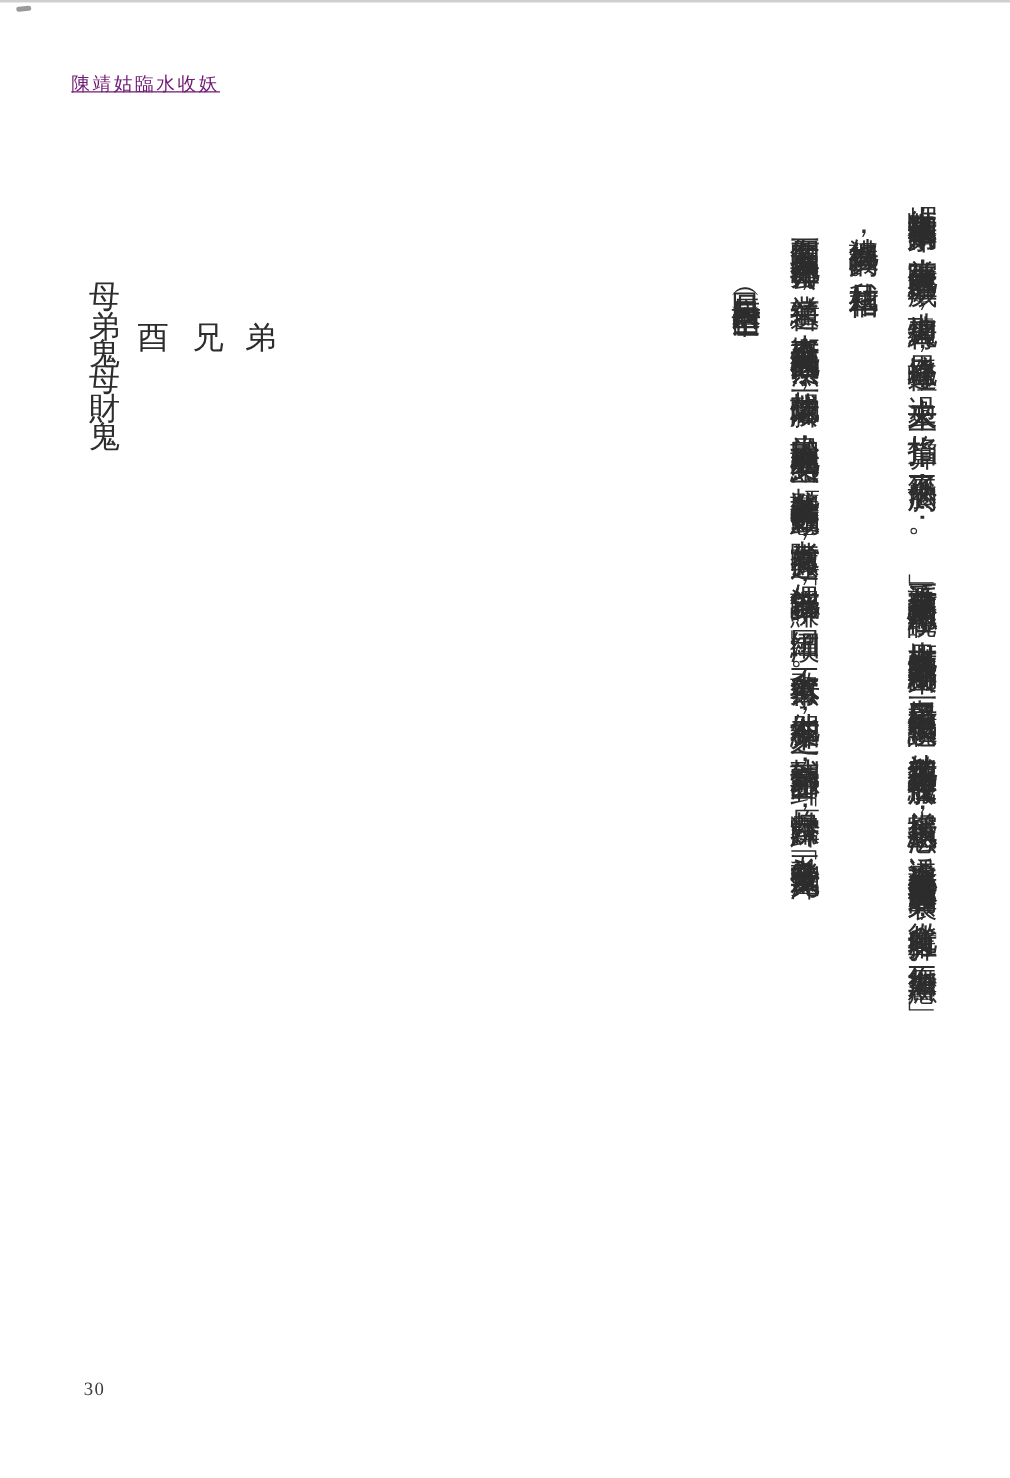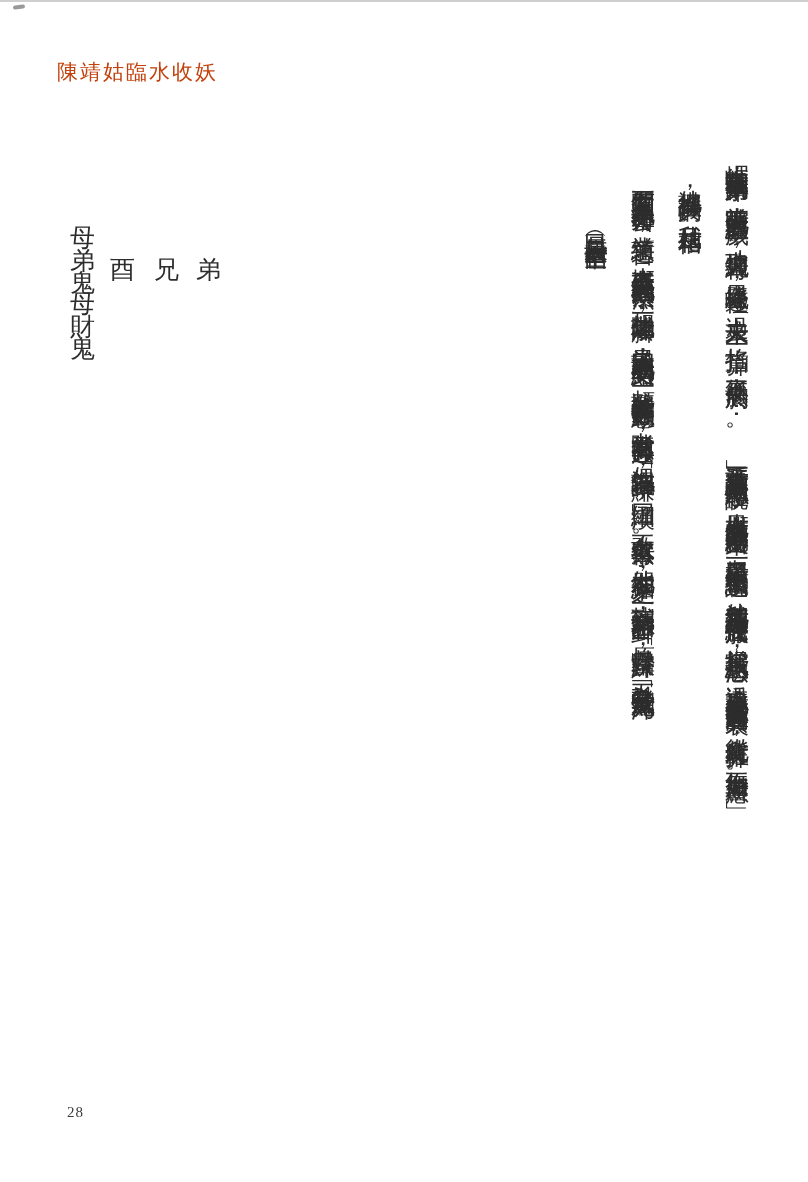--- a/index.html
+++ b/index.html
@@ -16,22 +16,23 @@
     position: absolute; top: 0; left: 0; width: 100%; height: 2px;
     background: #cfcfcf;
   }
   .corner-mark {
     position: absolute; left: 13px; top: 5px; width: 12px; height: 4px;
     background: #9a9a9a; border-radius: 2px; transform: rotate(-6deg);
   }
   
   .running-header {
     position: absolute; left: 57px; top: 58px;
-    font-size: 21px; letter-spacing: 2px; color: #c2410c;
+    font-size: 15px; letter-spacing: 2px; color: #701a75;
     white-space: nowrap;
+    text-decoration: underline;
   }
   
   .body-text {
     position: absolute; top: 146px; right: 48px;
     height: 940px; width: 520px;
     writing-mode: vertical-rl;
     text-orientation: mixed;
     font-size: 24px;
     letter-spacing: 1.4px;
     line-height: 47px;
@@ -79,15 +80,15 @@
     <p class="indent-1">有個朋友開了一家房地產仲介公司，業績普通，大概資金不足或其他的因素使然，想找老陳湊一腳，由於最近房地產的交易熱絡，頗讓一些業餘掮客蠢蠢愈動；老陳當然有興趣，但他認為「錢歹賺，囝細漢」，不太敢貿然行事。他在朋友介紹之下，找到一家命相館占了一卦，原卦「雷澤歸妹」，五爻動後變成「兌為澤」：</p>
     <p class="indent-3">巳月庚辰日（空亡申酉）</p>
   </div>
 
   <div class="hex-main-col">母弟鬼母財鬼</div>
 
   <span class="hex-ann a0">酉</span>
   <span class="hex-ann a1">兄</span>
   <span class="hex-ann a2">弟</span>
 
-  <div class="page-number">28</div>
+  <div class="page-number">30</div>
 
 </div>
 
 </body></html>

